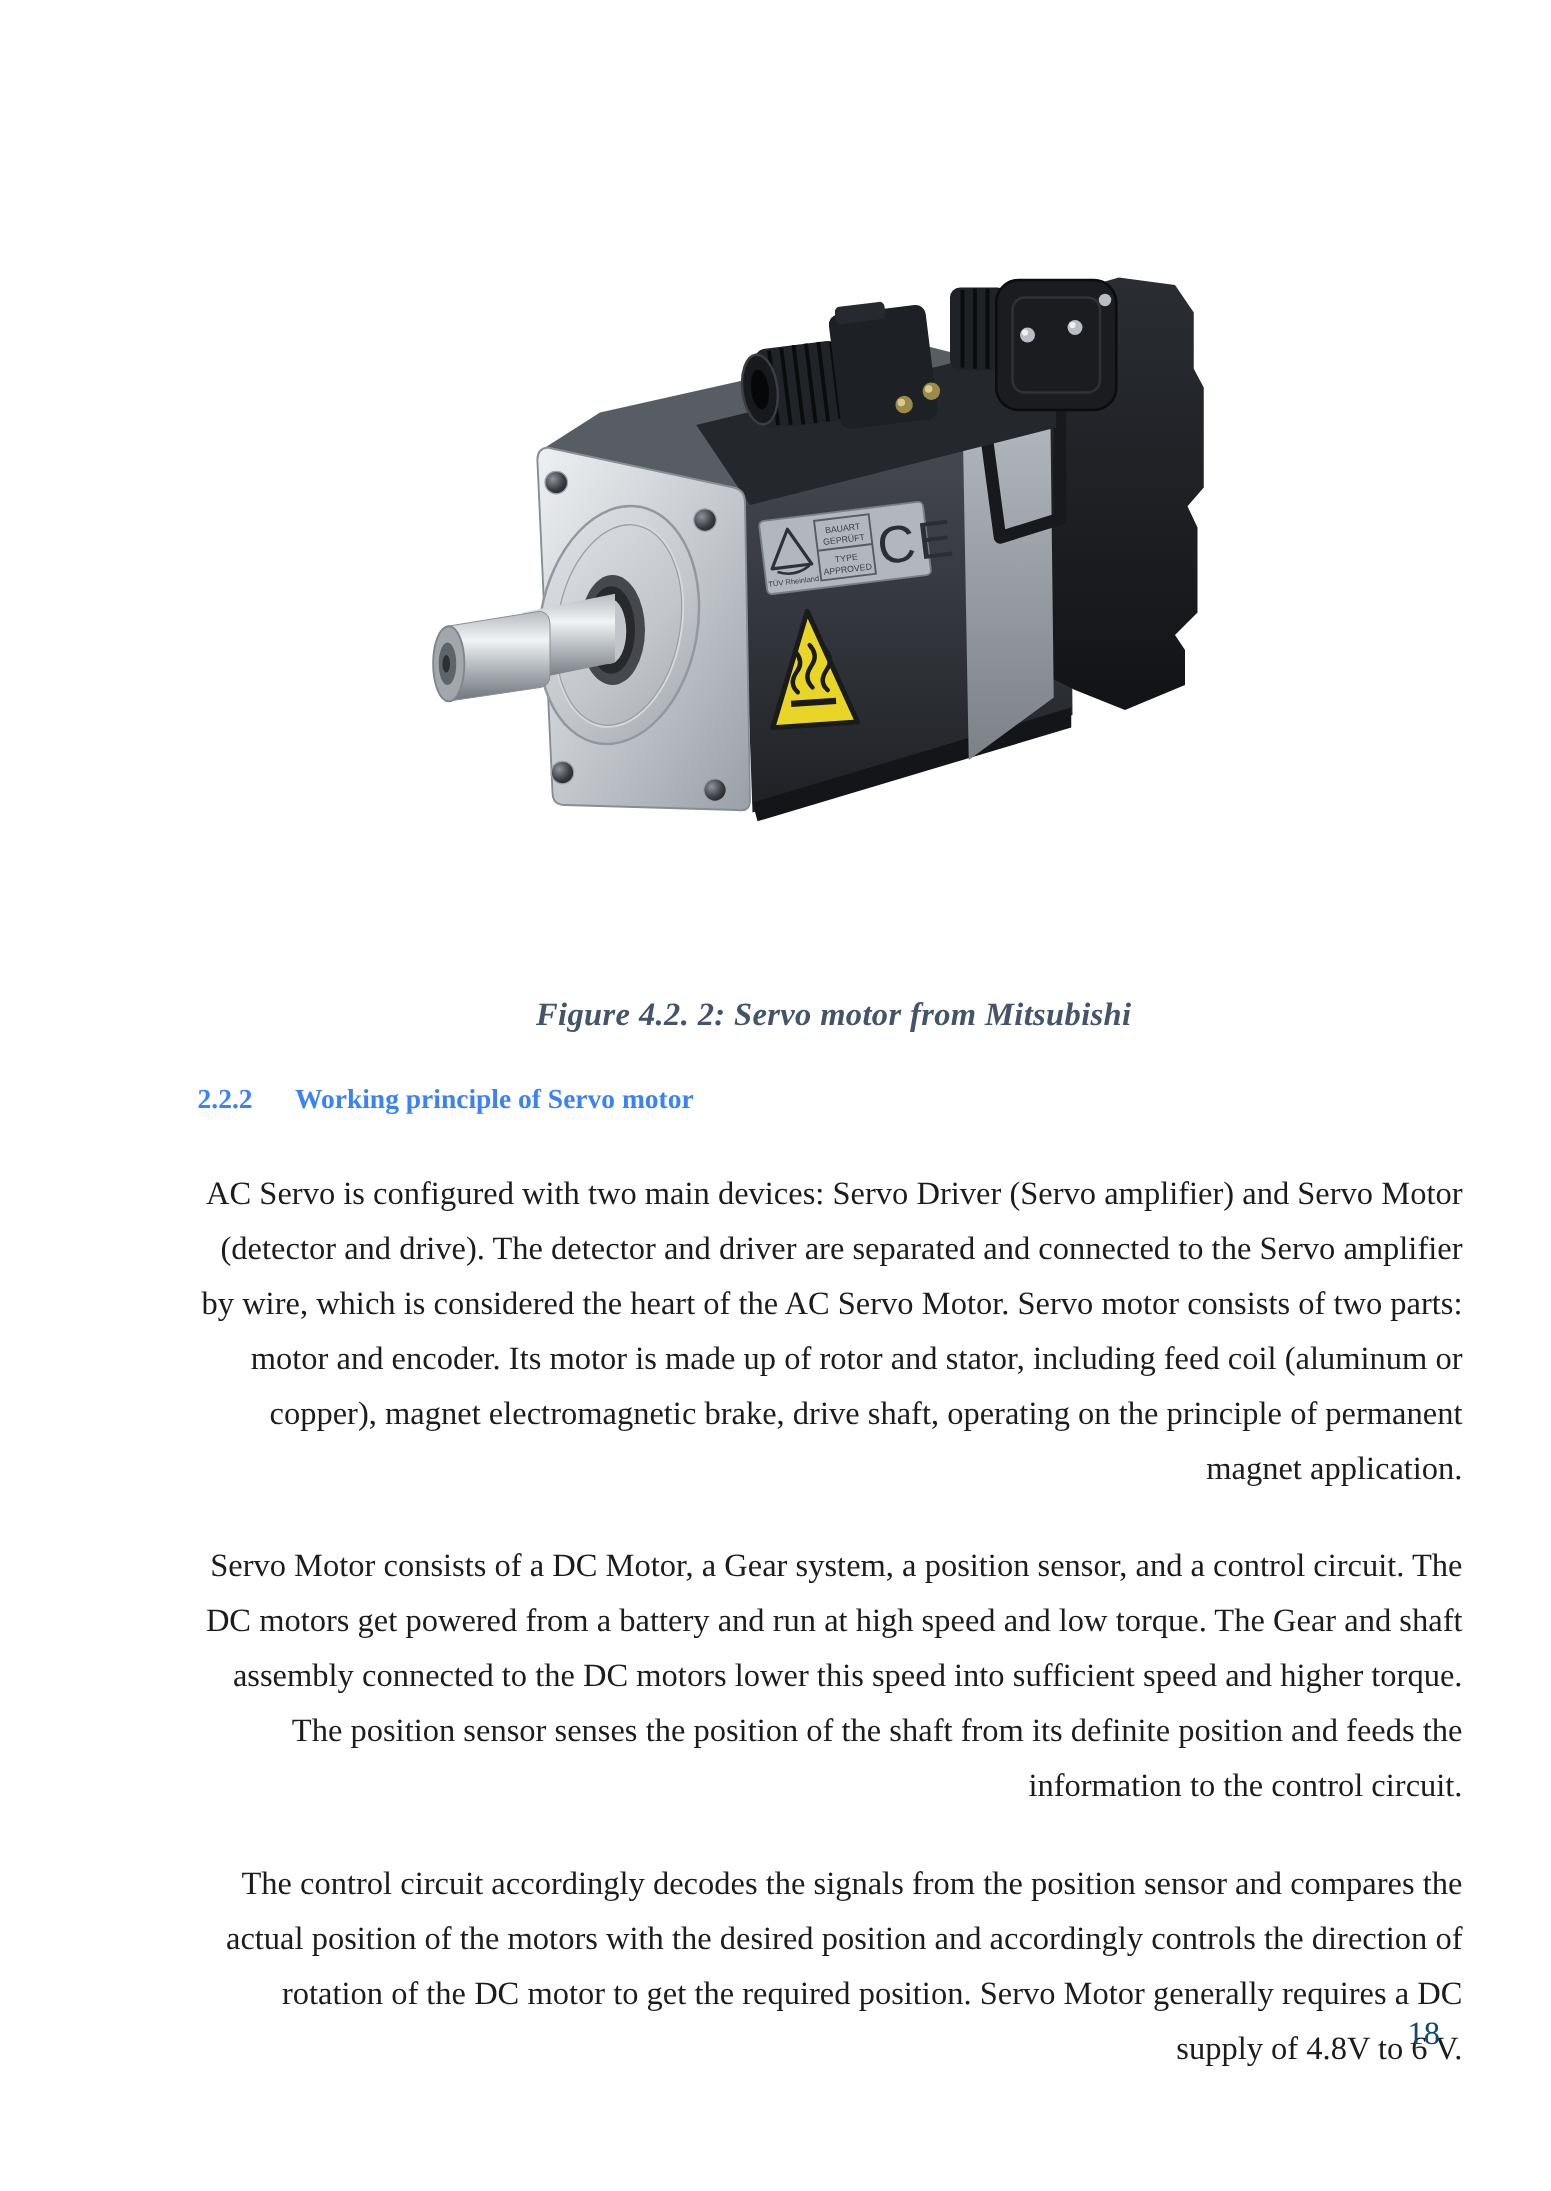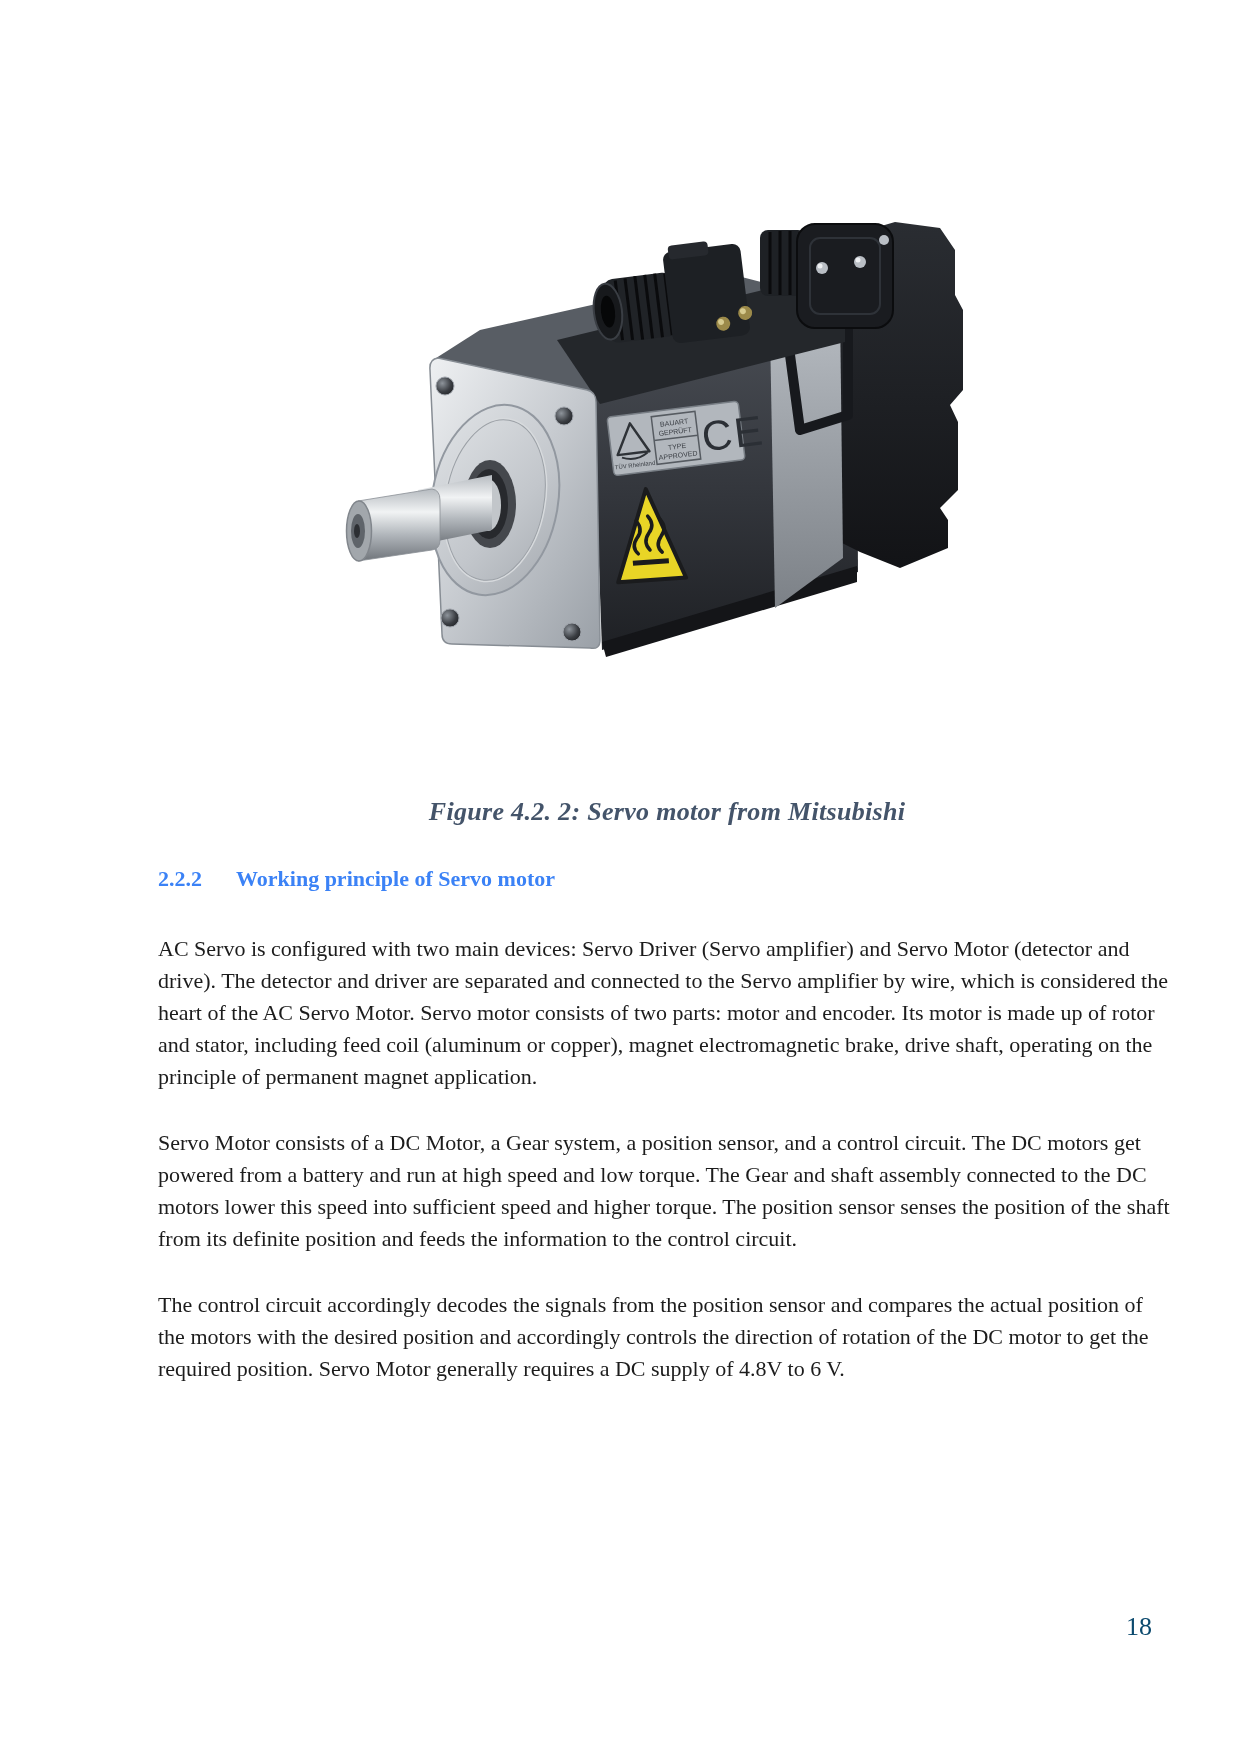--- a/index.html
+++ b/index.html
@@ -15,22 +15,22 @@
     text-align:center;font-style:italic;font-weight:bold;font-size:26px;
     color:#44546A;letter-spacing:.3px;
   }
   .heading{
     position:absolute;left:158px;top:866px;width:1000px;
     font-weight:bold;font-size:22px;color:#3b82f6;white-space:nowrap;
   }
   .heading .num{display:inline-block;min-width:78px;}
   .bodytext{position:absolute;left:158px;top:933px;width:1012px;}
   .bodytext p{
-    margin:0 0 34px 0;font-size:22px;line-height:32px;color:#1c1c1c;
-    text-align:left;
+    margin:0 0 34px 0;font-size:26px;line-height:44px;color:#1c1c1c;
+    text-align:right;
   }
   .pagenum{
     position:absolute;top:1612px;right:89px;font-size:26px;color:#0c4a6e;
   }
   svg text{font-family:"Liberation Sans","DejaVu Sans",sans-serif;}
 </style>
 </head>
 <body>
 
 <div class="page">

